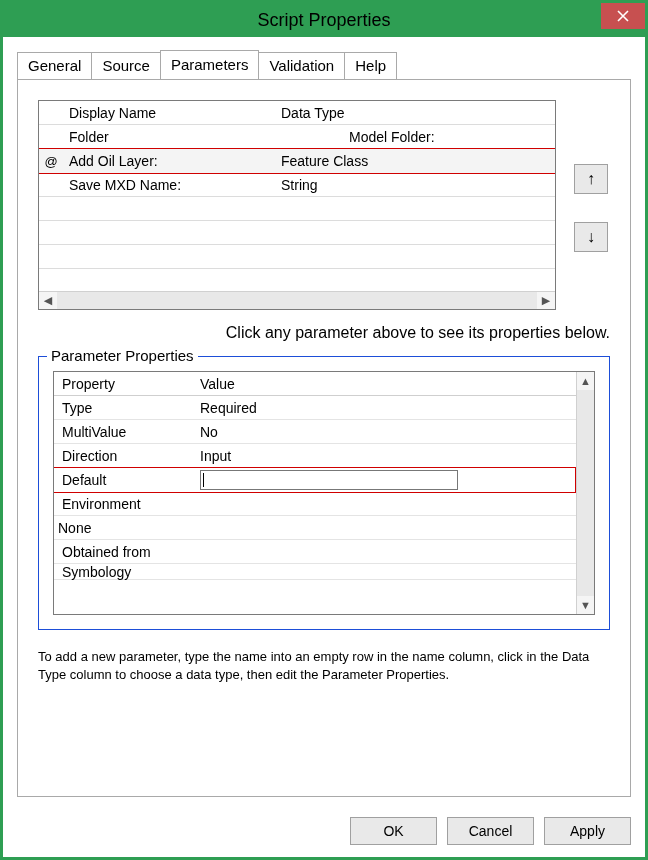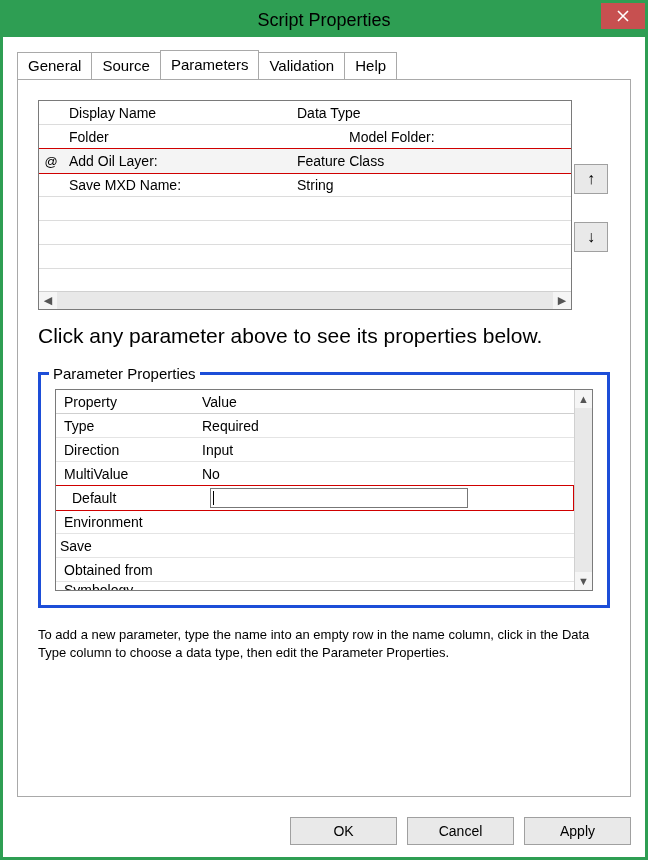--- a/index.html
+++ b/index.html
@@ -80,21 +80,21 @@
     border: 1px solid #a9a9a9;
     flex: 1;
     padding: 20px 20px 14px 20px;
     display: flex;
     flex-direction: column;
     position: relative;
   }
   
   .param-row-wrap {
     display: flex;
-    gap: 2px;
+    gap: 18px;
   }
   .param-grid {
     flex: 1;
     border: 1px solid #7a7a7a;
     background: #fff;
     height: 210px;
     display: flex;
     flex-direction: column;
   }
   .grid-body {
@@ -161,40 +161,41 @@
     border: 1px solid #a0a0a0;
     background: #e9e9e9;
     display: flex;
     align-items: center;
     justify-content: center;
     cursor: pointer;
     font-size: 16px;
   }
   .hint {
     margin: 14px 0 10px 0;
-    font-size: 21px;
+    font-size: 16px;
+    text-align: right;
   }
   
   .groupbox {
-    border: 3px solid #1d4ed8;
-    margin-top: 14px;
+    border: 1px solid #1d4ed8;
+    margin-top: 4px;
     padding: 14px 14px 14px 14px;
     position: relative;
   }
   .groupbox > .legend {
     position: absolute;
     top: -10px;
     left: 8px;
     background: #fff;
     padding: 0 4px;
     font-size: 15px;
   }
   .prop-grid {
     border: 1px solid #7a7a7a;
-    height: 202px;
+    height: 244px;
     display: flex;
   }
   .prop-body {
     flex: 1;
     overflow: hidden;
     position: relative;
   }
   .prop-row {
     display: flex;
     height: 24px;
@@ -202,21 +203,20 @@
     border-bottom: 1px solid #e4e4e4;
   }
   .prop-row.head { border-bottom: 1px solid #cfcfcf; }
   .prop-cell.key { width: 142px; padding-left: 8px; }
   .prop-cell.val { flex: 1; padding-left: 4px; }
   .prop-row.highlight {
     border: 1px solid #d00000;
     margin: -1px 0 -1px -1px;
     height: 26px;
     position: relative;
-    padding-left: 8px;
   }
   .edit-cell {
     border: 1px solid #777;
     height: 20px;
     width: 258px;
     margin-left: 0;
     padding-left: 2px;
     display: flex;
     align-items: center;
   }
@@ -250,21 +250,21 @@
     line-height: 1.35;
   }
   
   .button-row {
     display: flex;
     justify-content: flex-end;
     gap: 10px;
     padding: 10px 14px 12px 14px;
   }
   .btn {
-    width: 107px;
+    width: 87px;
     height: 28px;
     border: 1px solid #a0a0a0;
     background: #e9e9e9;
     display: flex;
     align-items: center;
     justify-content: center;
     cursor: pointer;
     font-size: 14px;
   }
 </style>
@@ -360,41 +360,41 @@
           <div class="prop-body">
             <div class="prop-row head">
               <span class="prop-cell key">Property</span>
               <span class="prop-cell val">Value</span>
             </div>
             <div class="prop-row">
               <span class="prop-cell key">Type</span>
               <span class="prop-cell val">Required</span>
             </div>
             <div class="prop-row">
+              <span class="prop-cell key">MultiValue</span>
+              <span class="prop-cell val">No</span>
+            </div>
+            <div class="prop-row">
               <span class="prop-cell key">Direction</span>
               <span class="prop-cell val">Input</span>
-            </div>
-            <div class="prop-row">
-              <span class="prop-cell key">MultiValue</span>
-              <span class="prop-cell val">No</span>
             </div>
             <div class="prop-row highlight">
               <span class="prop-cell key">Default</span>
               <span class="prop-cell val">
                 <span class="edit-cell">
                     <span class="caret"></span>
                   </span>
               </span>
             </div>
             <div class="prop-row">
               <span class="prop-cell key">Environment</span>
               <span class="prop-cell val"></span>
             </div>
             <div class="prop-row">
-              <span class="prop-cell val">Save</span>
+              <span class="prop-cell val">None</span>
             </div>
             <div class="prop-row">
               <span class="prop-cell key">Obtained from</span>
               <span class="prop-cell val"></span>
             </div>
             <div class="prop-row" style="height:16px;">
               <span class="prop-cell key">Symbology</span>
               <span class="prop-cell val"></span>
             </div>
           </div>

